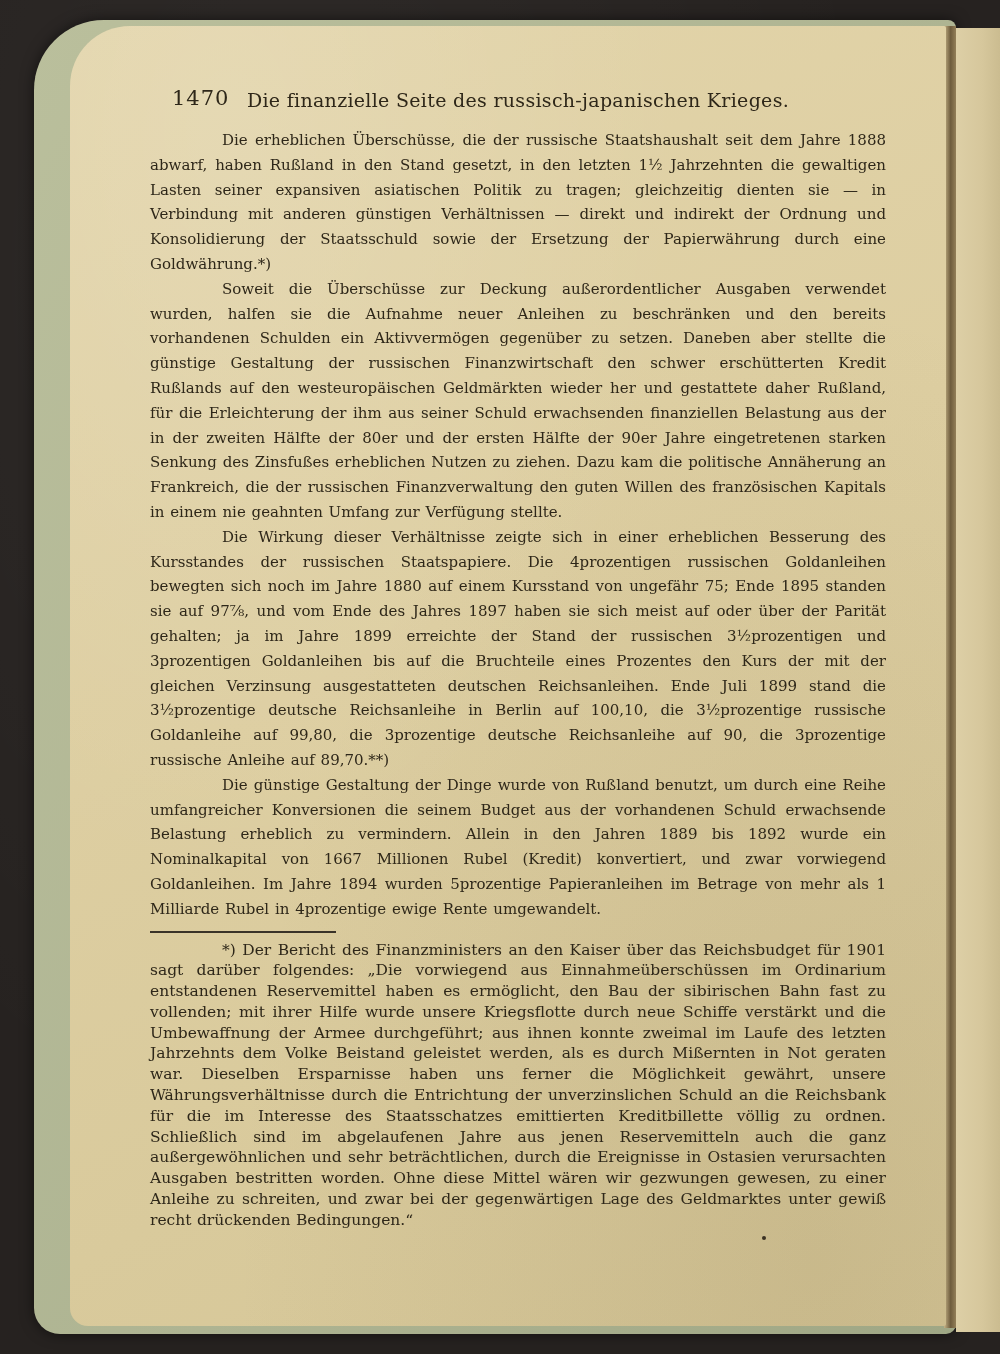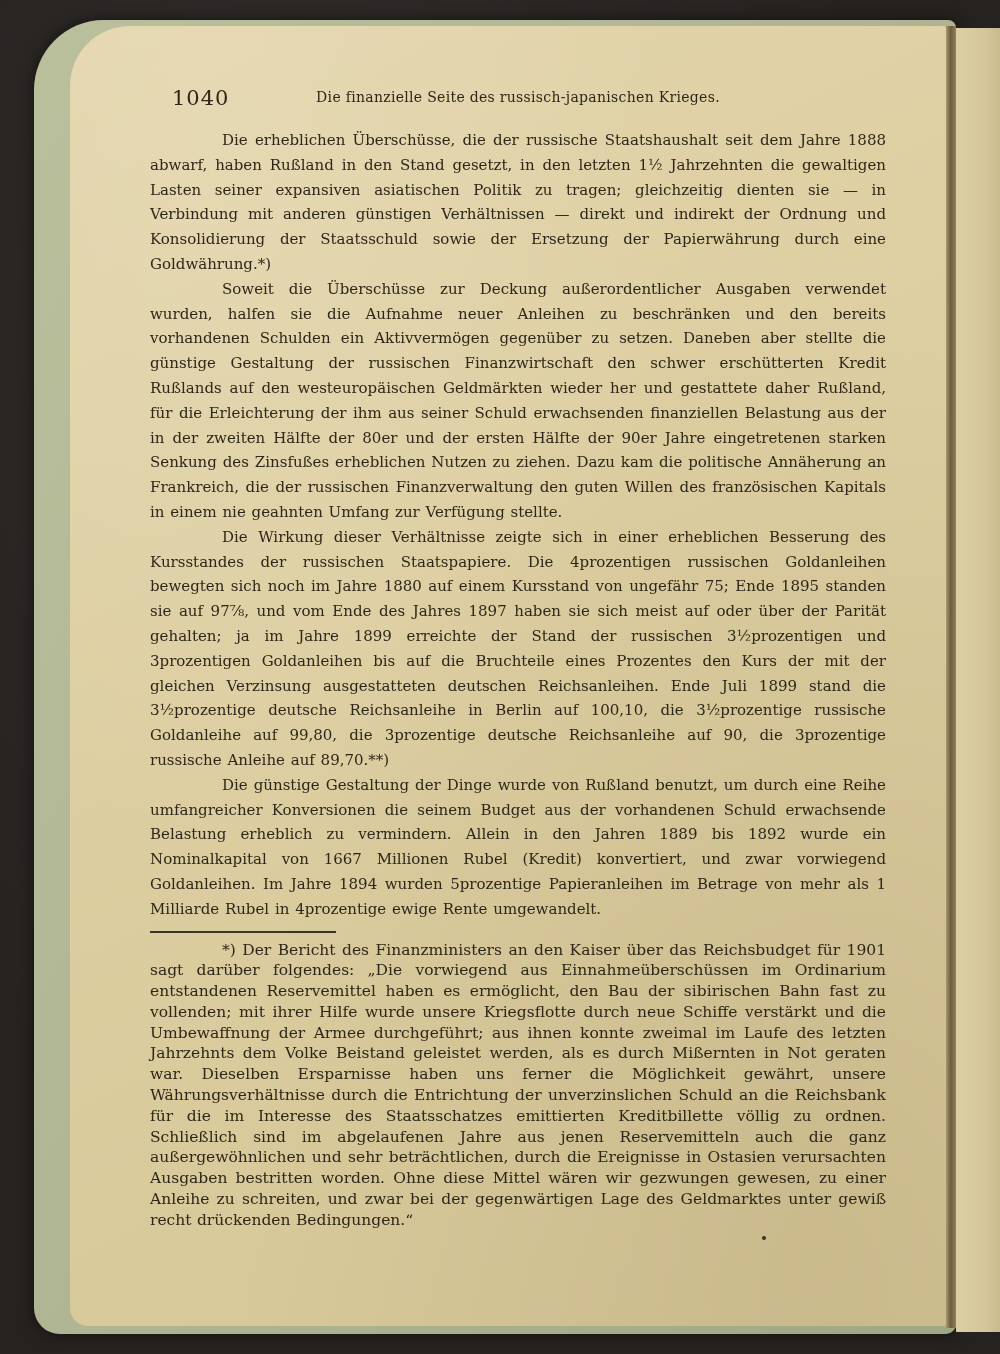--- a/index.html
+++ b/index.html
@@ -48,21 +48,21 @@
   }
   .running-head{
     position:absolute;left:80px;top:60px;width:736px;height:26px;
   }
   .pagenum{
     position:absolute;left:22px;top:0;
     font-size:21px;letter-spacing:1px;
   }
   .headtitle{
     display:block;text-align:center;
-    font-size:14px;padding-top:3px;letter-spacing:0.3px;
+    font-size:19px;padding-top:3px;letter-spacing:0.3px;
   }
   .body{
     position:absolute;left:80px;top:102px;width:736px;
   }
   .para{
     margin:0;text-align:justify;text-indent:72px;
     font-size:15px;line-height:24.8px;
     word-spacing:1px;
   }
   .fnsep{
@@ -78,21 +78,21 @@
 </head>
 <body>
 
 <div class="scene">
   <div class="cover"></div>
   <div class="next-page"></div>
   <div class="gutter"></div>
 
   <div class="page">
     <div class="running-head">
-      <span class="pagenum">1040</span>
+      <span class="pagenum">1470</span>
       <span class="headtitle">Die finanzielle Seite des russisch-japanischen Krieges.</span>
     </div>
 
     <div class="body">
       <p class="para">Die erheblichen Überschüsse, die der russische Staatshaushalt seit dem Jahre 1888 abwarf, haben Rußland in den Stand gesetzt, in den letzten 1½ Jahrzehnten die gewaltigen Lasten seiner expansiven asiatischen Politik zu tragen; gleichzeitig dienten sie — in Verbindung mit anderen günstigen Verhältnissen — direkt und indirekt der Ordnung und Konsolidierung der Staatsschuld sowie der Ersetzung der Papierwährung durch eine Goldwährung.*)</p>
       <p class="para">Soweit die Überschüsse zur Deckung außerordentlicher Ausgaben verwendet wurden, halfen sie die Aufnahme neuer Anleihen zu beschränken und den bereits vorhandenen Schulden ein Aktivvermögen gegenüber zu setzen. Daneben aber stellte die günstige Gestaltung der russischen Finanzwirtschaft den schwer erschütterten Kredit Rußlands auf den westeuropäischen Geldmärkten wieder her und gestattete daher Rußland, für die Erleichterung der ihm aus seiner Schuld erwachsenden finanziellen Belastung aus der in der zweiten Hälfte der 80er und der ersten Hälfte der 90er Jahre eingetretenen starken Senkung des Zinsfußes erheblichen Nutzen zu ziehen. Dazu kam die politische Annäherung an Frankreich, die der russischen Finanzverwaltung den guten Willen des französischen Kapitals in einem nie geahnten Umfang zur Verfügung stellte.</p>
       <p class="para">Die Wirkung dieser Verhältnisse zeigte sich in einer erheblichen Besserung des Kursstandes der russischen Staatspapiere. Die 4prozentigen russischen Goldanleihen bewegten sich noch im Jahre 1880 auf einem Kursstand von ungefähr 75; Ende 1895 standen sie auf 97⅞, und vom Ende des Jahres 1897 haben sie sich meist auf oder über der Parität gehalten; ja im Jahre 1899 erreichte der Stand der russischen 3½prozentigen und 3prozentigen Goldanleihen bis auf die Bruchteile eines Prozentes den Kurs der mit der gleichen Verzinsung ausgestatteten deutschen Reichsanleihen. Ende Juli 1899 stand die 3½prozentige deutsche Reichsanleihe in Berlin auf 100,10, die 3½prozentige russische Goldanleihe auf 99,80, die 3prozentige deutsche Reichsanleihe auf 90, die 3prozentige russische Anleihe auf 89,70.**)</p>
       <p class="para">Die günstige Gestaltung der Dinge wurde von Rußland benutzt, um durch eine Reihe umfangreicher Konversionen die seinem Budget aus der vorhandenen Schuld erwachsende Belastung erheblich zu vermindern. Allein in den Jahren 1889 bis 1892 wurde ein Nominalkapital von 1667 Millionen Rubel (Kredit) konvertiert, und zwar vorwiegend Goldanleihen. Im Jahre 1894 wurden 5prozentige Papieranleihen im Betrage von mehr als 1 Milliarde Rubel in 4prozentige ewige Rente umgewandelt.</p>
 
       <div class="fnsep"></div>

